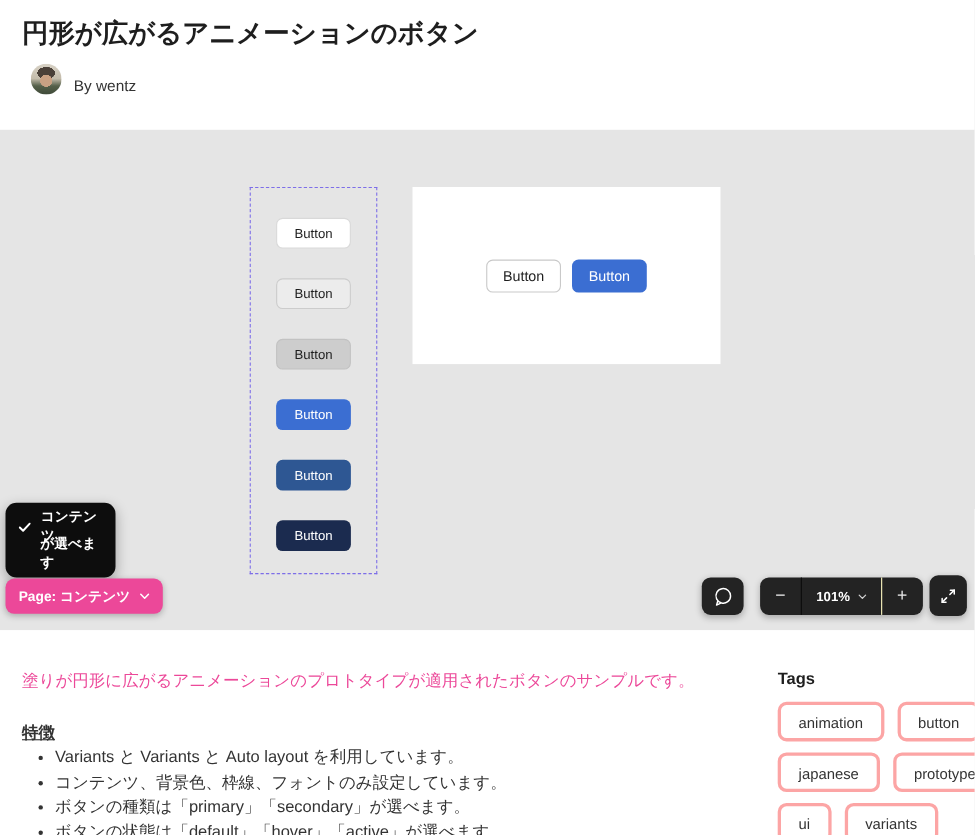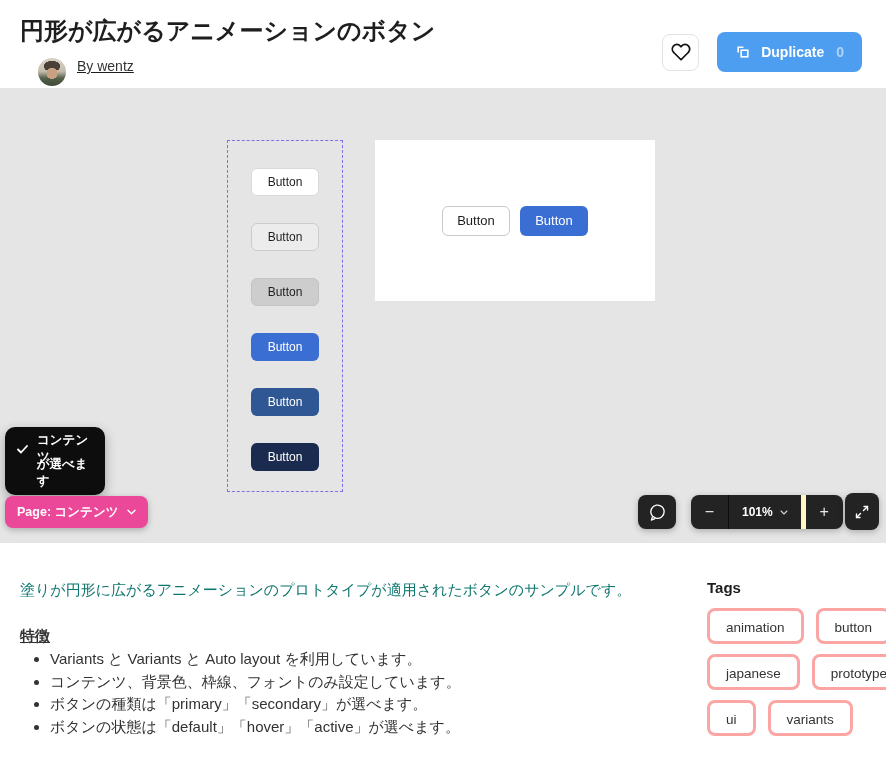--- a/index.html
+++ b/index.html
@@ -5,23 +5,23 @@
   * { box-sizing: border-box; }
   html, body { margin: 0; padding: 0; }
   body {
     width: 886px; height: 759px; overflow: hidden; position: relative;
     background: #ffffff;
     font-family: "Liberation Sans", sans-serif;
     color: #1e1e1e;
   }
 
   
-  .header { position: relative; height: 88px; background: #fff; }
+  .header { position: relative; height: 118px; background: #fff; }
   .title { position: absolute; left: 20px; top: 16px; margin: 0; font-size: 24px; line-height: 30px; font-weight: 700; color: #1e1e1e; }
-  .author-row { position: absolute; left: 38px; top: 58px; display: flex; align-items: flex-start; gap: 11px; text-decoration: underline; }
+  .author-row { position: absolute; left: 28px; top: 58px; display: flex; align-items: flex-end; gap: 11px; }
   .avatar {
     width: 28px; height: 28px; border-radius: 50%;
     background:
       radial-gradient(circle at 50% 55%, #c9a183 0 26%, rgba(0,0,0,0) 27%),
       radial-gradient(ellipse 62% 42% at 50% 30%, #4a4038 0 46%, rgba(0,0,0,0) 47%),
       linear-gradient(180deg, #d8d2c6 0%, #c4bcab 48%, #55604a 72%, #3f4a38 100%);
   }
   .byline { font-size: 14px; color: #333; }
   .header-actions { position: absolute; right: 24px; top: 32px; display: flex; align-items: center; gap: 18px; }
   .heart-btn {
@@ -89,32 +89,32 @@
   }
   .zoom-ctrl {
     position: absolute; left: 691px; top: 407px; height: 34px;
     background: #232323; border-radius: 8px; display: flex; align-items: stretch;
     color: #fff; box-shadow: 0 2px 6px rgba(0,0,0,0.25);
   }
   .zoom-btn { width: 37px; display: flex; align-items: center; justify-content: center; font-size: 16px; color: #e8e8e8; cursor: pointer; }
   .zoom-level {
     padding: 0 13px; display: flex; align-items: center; gap: 7px;
     font-size: 12px; font-weight: 600; cursor: pointer;
-    border-left: 1px solid #0c0c0c; border-right: 5px solid #fef9c3;
+    border-left: 1px solid #0c0c0c; border-right: 1px solid #fef9c3;
   }
   .fullscreen-btn {
     position: absolute; left: 845px; top: 405px; width: 34px; height: 37px;
     background: #232323; border-radius: 8px; display: flex; align-items: center; justify-content: center;
     cursor: pointer; box-shadow: 0 2px 6px rgba(0,0,0,0.25); border: none;
   }
 
   
   .content { position: relative; height: 186px; padding: 36px 0 0 20px; background: #fff; }
   .desc { width: 660px; }
-  .intro { margin: 0; font-size: 15px; line-height: 22px; color: #0f766e; }
+  .intro { margin: 0; font-size: 15px; line-height: 22px; color: #ec4899; }
   .features-heading { margin: 26px 0 0; font-size: 15px; font-weight: 700; color: #333; text-decoration: underline; }
   .features-list { margin: 2px 0 0; padding-left: 30px; }
   .features-list li { font-size: 15px; line-height: 22.5px; color: #333; }
 
   .tags-col { position: absolute; left: 707px; top: 36px; width: 200px; }
   .tags-heading { margin: 0; font-size: 15px; font-weight: 700; color: #1e1e1e; }
   .pill-wrap { margin-top: 12px; display: flex; flex-wrap: wrap; gap: 10px 12px; }
   .pill {
     height: 36px; padding: 8px 16px; border: 3px solid #fca5a5; border-radius: 8px;
     background: #fff; font-size: 13.5px; line-height: 18px; color: #333; cursor: pointer; white-space: nowrap;
@@ -123,39 +123,20 @@
   svg { display: block; }
 </style>
 </head>
 <body>
 
 <div class="header">
   <h1 class="title">円形が広がるアニメーションのボタン</h1>
   <div class="author-row">
     <div class="avatar"></div>
     <span class="byline">By wentz</span>
-  </div>
-  <div class="header-actions">
-    <button class="heart-btn">
-      <span>
-        <svg width="20" height="20" viewBox="0 0 24 24" fill="none" stroke="#111" stroke-width="2.1" stroke-linecap="round" stroke-linejoin="round">
-          <path d="M20.8 4.6a5.5 5.5 0 0 0-7.8 0L12 5.7l-1-1.1a5.5 5.5 0 0 0-7.8 7.8l1 1.1 7.8 7.8 7.8-7.8 1-1.1a5.5 5.5 0 0 0 0-7.8z"></path>
-        </svg>
-      </span>
-    </button>
-    <button class="duplicate-btn">
-      <span>
-        <svg width="16" height="16" viewBox="0 0 16 16" fill="none" stroke="#fff" stroke-width="1.6">
-          <polyline points="3.2,8.4 3.2,3.2 8.4,3.2"></polyline>
-          <rect x="6.2" y="6.2" width="6.6" height="6.6"></rect>
-        </svg>
-      </span>
-      <span>Duplicate</span>
-      <span class="duplicate-count">0</span>
-    </button>
   </div>
 </div>
 
 <div class="canvas">
 
   <div class="component-frame">
     <div class="c-btn v-secondary-default">Button</div>
     <div class="c-btn v-secondary-hover">Button</div>
     <div class="c-btn v-secondary-active">Button</div>
     <div class="c-btn v-primary-default">Button</div>

